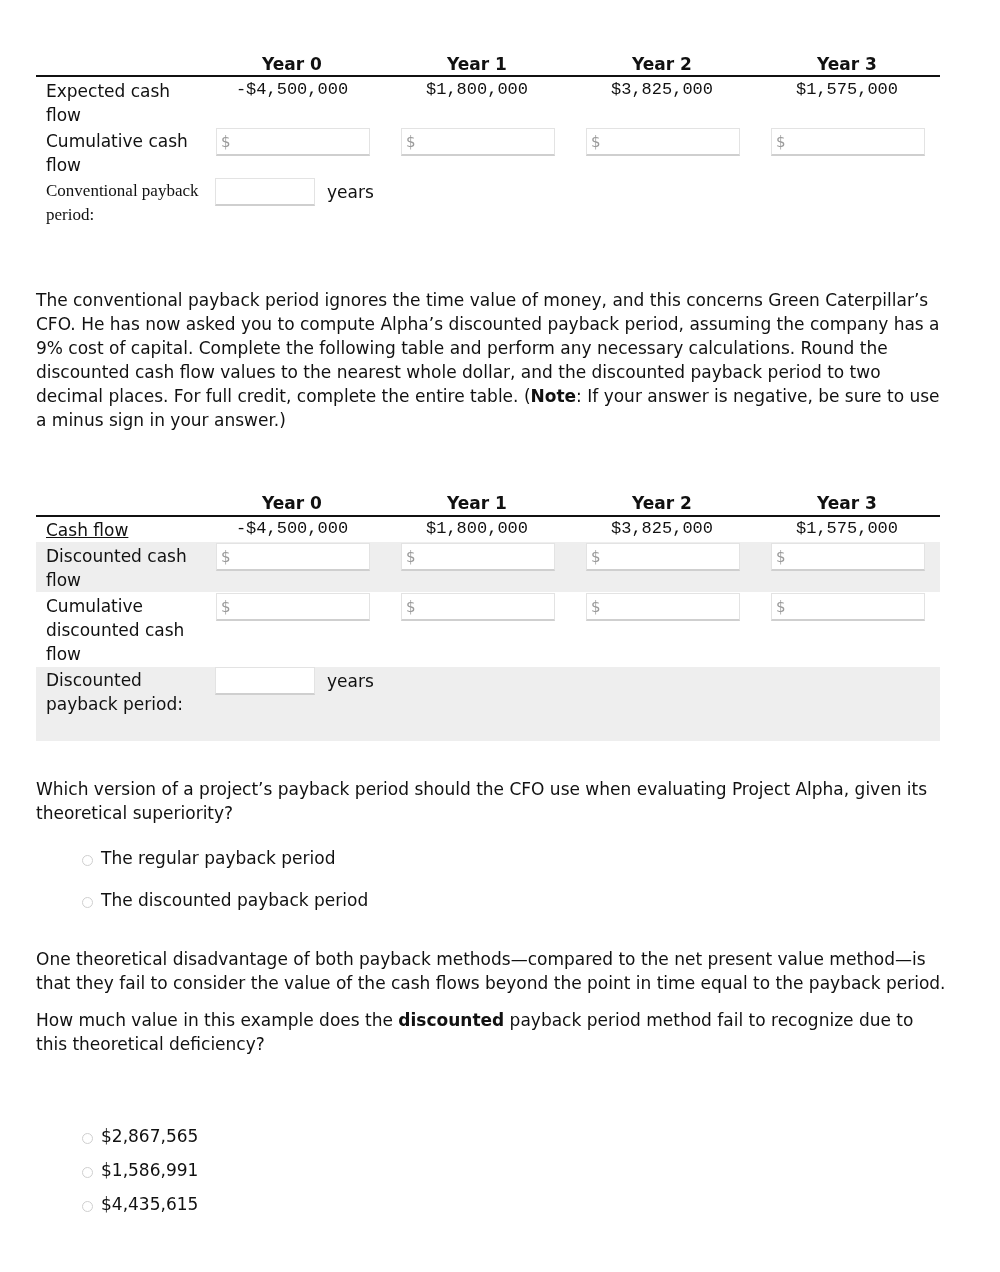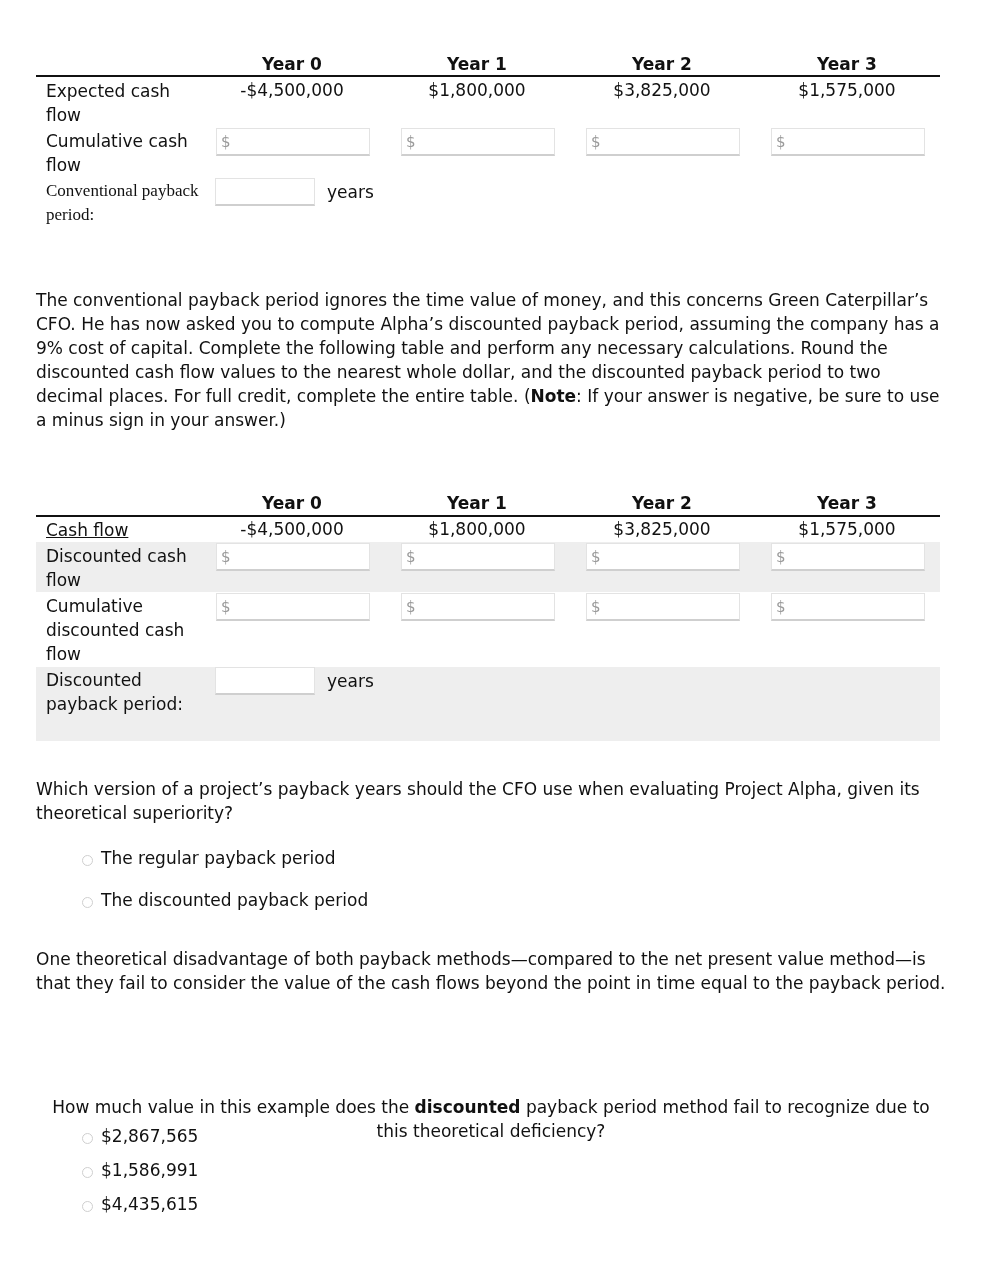--- a/index.html
+++ b/index.html
@@ -1,19 +1,19 @@
 <!DOCTYPE html>
 <html><head>
 <meta charset="utf-8">
 <style>
   html, body { margin:0; padding:0; background:#ffffff; }
   body { width:1000px; height:1272px; position:relative; font-family:"DejaVu Sans", sans-serif; color:#111; font-size:17px; overflow:hidden; }
   .hdr { position:absolute; font-weight:bold; font-size:17px; text-align:center; width:180px; }
   .rule { position:absolute; height:2px; background:#111; }
-  .val { position:absolute; text-align:center; width:180px; font-size:17px; }
+  .val { position:absolute; text-align:center; width:180px; font-size:17px;font-family:Liberation Mono, monospace; }
   .lbl { position:absolute; left:46px; width:160px; line-height:24px; font-size:17px; }
   .inp { position:absolute; height:28px; background:#fff; border:1px solid #e3e3e3; border-bottom:2px solid #cfcfcf; box-sizing:border-box; }
   .inp .dollar { position:absolute; left:4px; top:4px; color:#9a9a9a; font-size:15px; }
   .years { position:absolute; font-size:17px; }
   .shade { position:absolute; left:36px; width:904px; background:#eeeeee; }
   .para { position:absolute; left:36px; width:910px; line-height:24px; font-size:17px; }
   .radio-row { position:absolute; left:82px; display:flex; align-items:center; font-size:17px; }
   .radio { width:11px; height:11px; border:1px solid #cfcfcf; border-radius:50%; margin-right:8px; background:#fff; box-sizing:border-box; margin-top:4px; }
 </style>
 </head>
@@ -95,33 +95,33 @@
     </div>
   <div class="inp" style="left:771px; top:593px; width:154px;">
       <span class="dollar">$</span>
     </div>
 
   <div class="lbl" style="top:668px;">Discounted payback period:</div>
   <div class="inp" style="left:215px; top:667px; width:100px;"></div>
   <div class="years" style="left:327px; top:671px;">years</div>
 </div>
 
-<div class="para" style="top:777px;">Which version of a project’s payback years should the CFO use when evaluating Project Alpha, given its theoretical superiority?</div>
+<div class="para" style="top:777px;">Which version of a project’s payback period should the CFO use when evaluating Project Alpha, given its theoretical superiority?</div>
 <div class="radio-row" style="top:848px;">
   <span class="radio"></span>
   <span>The regular payback period</span>
 </div>
 <div class="radio-row" style="top:882px;margin-top:8px;">
   <span class="radio"></span>
   <span>The discounted payback period</span>
 </div>
 
 <div class="para" style="top:947px;">One theoretical disadvantage of both payback methods—compared to the net present value method—is that they fail to consider the value of the cash flows beyond the point in time equal to the payback period.</div>
 
-<div class="para" style="top:1095px;text-align:center;"><span>How much value in this example does the </span><b>discounted</b><span> payback period method fail to recognize due to this theoretical deficiency?</span></div>
+<div class="para" style="top:1008px;"><span>How much value in this example does the </span><b>discounted</b><span> payback period method fail to recognize due to this theoretical deficiency?</span></div>
 
 <div class="radio-row" style="top:1126px;">
   <span class="radio"></span>
   <span>$2,867,565</span>
 </div>
 <div class="radio-row" style="top:1160px;align-items:center;">
   <span class="radio"></span>
   <span>$1,586,991</span>
 </div>
 <div class="radio-row" style="top:1194px;">

